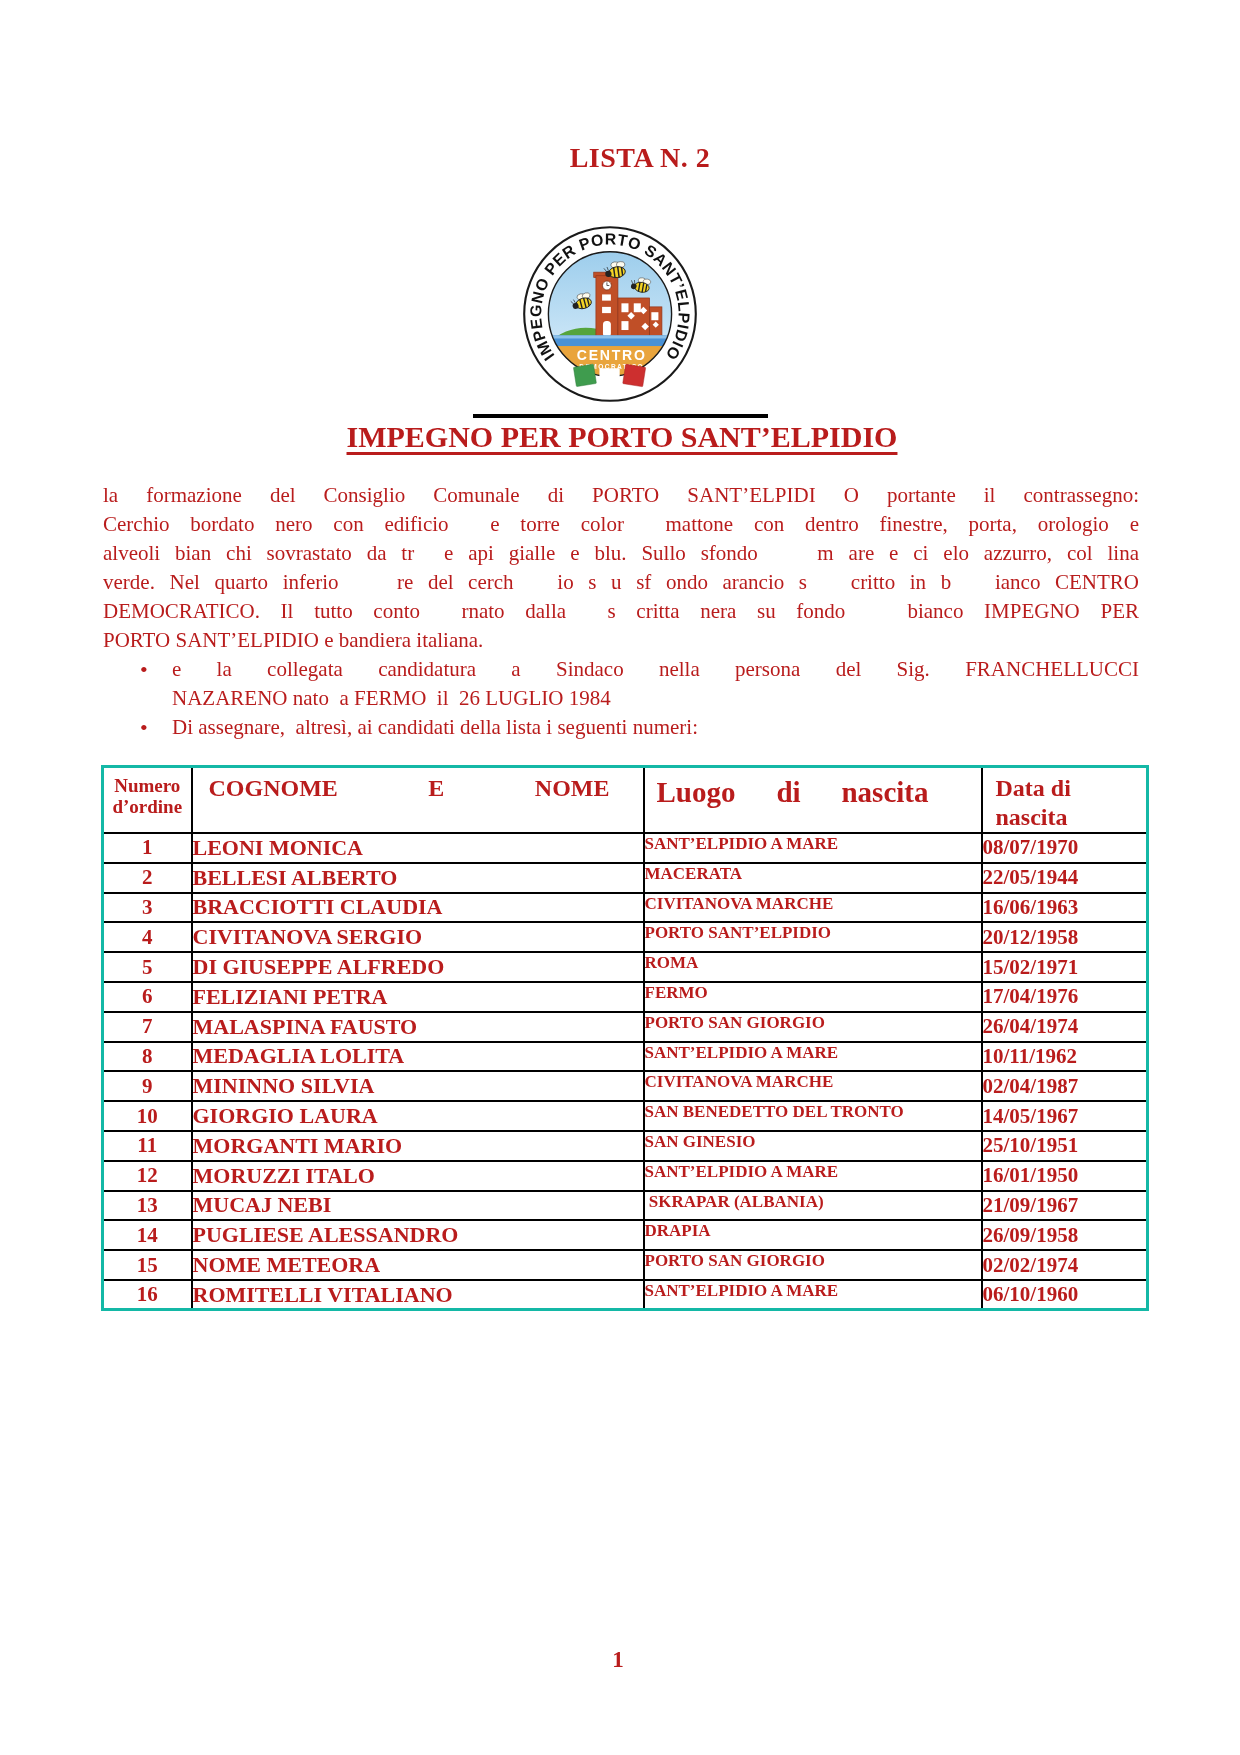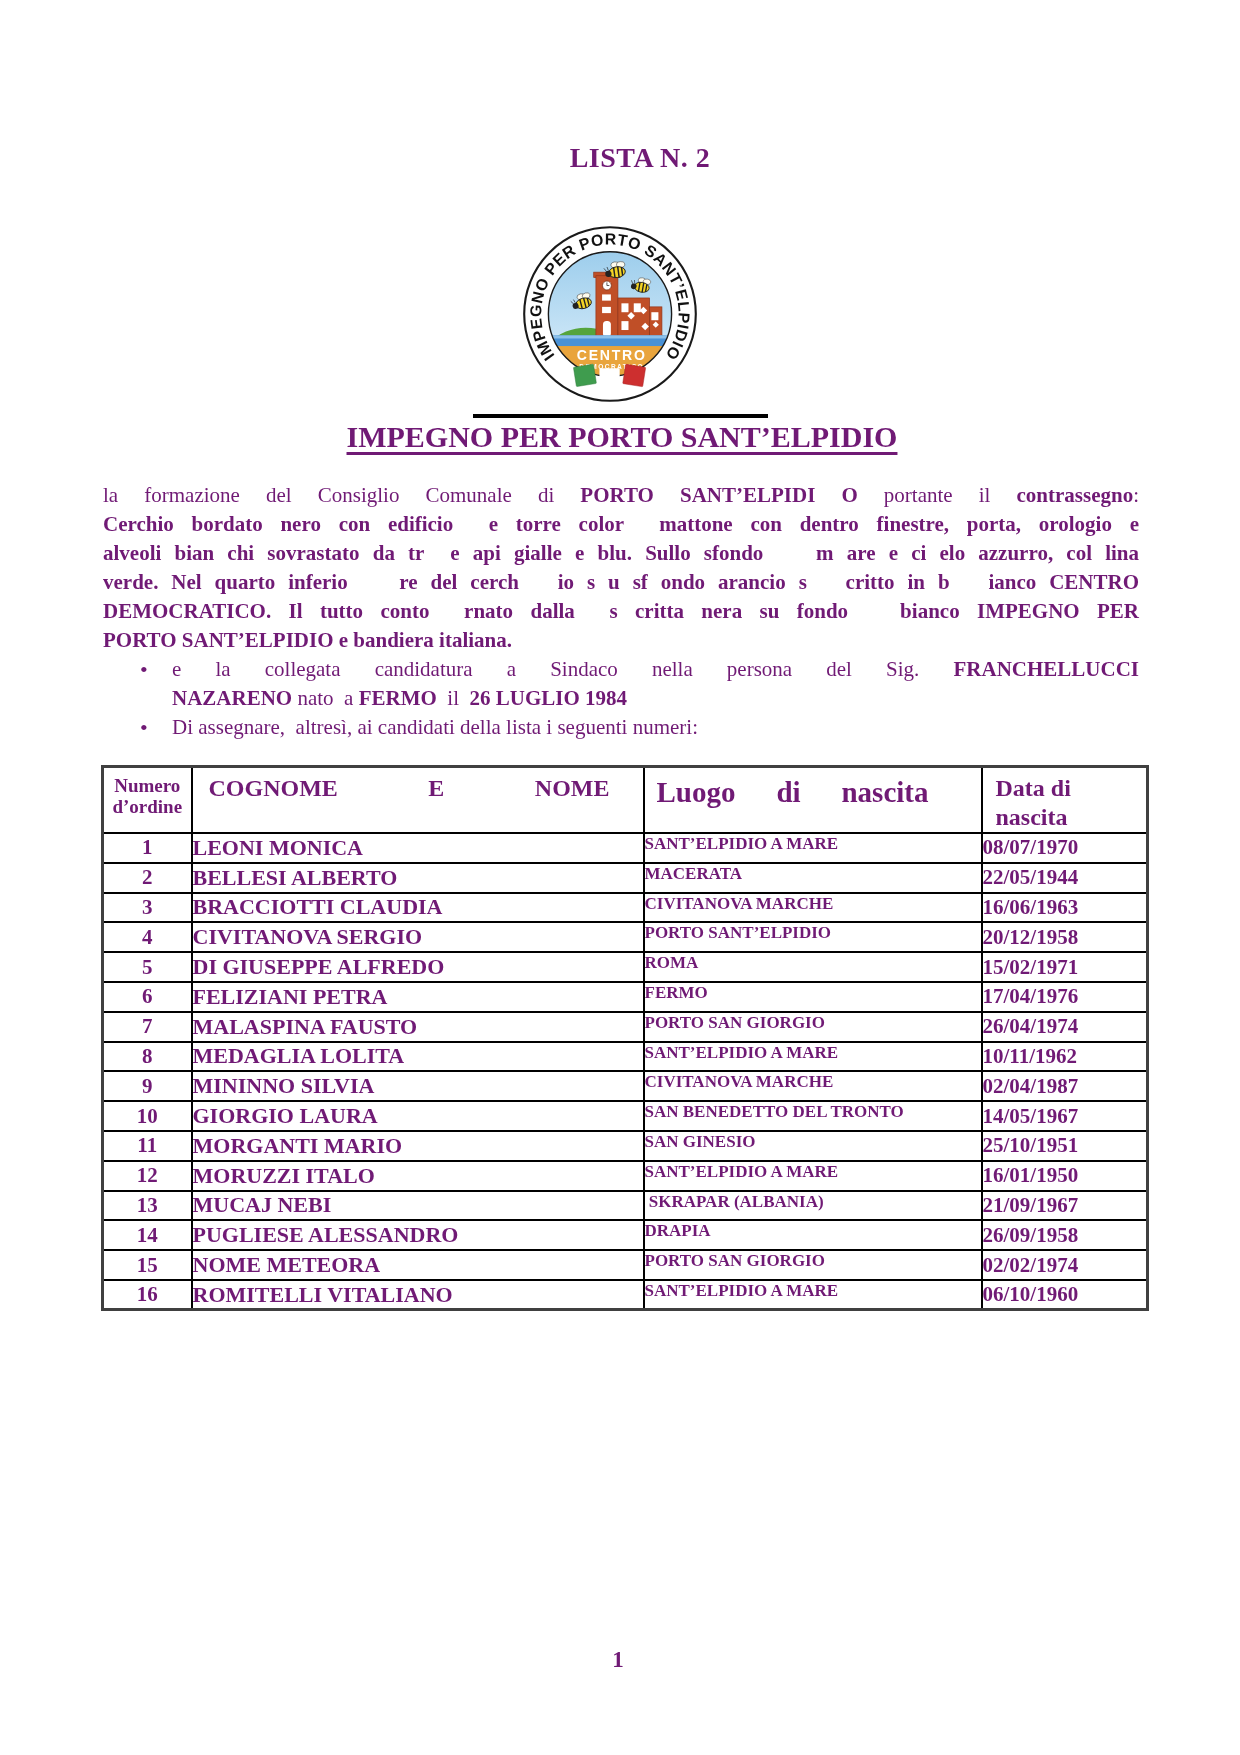--- a/index.html
+++ b/index.html
@@ -1,44 +1,44 @@
 <!DOCTYPE html>
 <html><head>
 <meta charset="utf-8">
 <style>
   html,body { margin:0; padding:0; background:#fff; }
   .page {
     position:relative; width:1240px; height:1755px; background:#ffffff;
-    font-family:"Liberation Serif", serif; color:#701a75; overflow:hidden;
+    font-family:"Liberation Serif", serif; color:#b91c1c; overflow:hidden;
   }
   .abs { position:absolute; }
 
   .list-title { top:142px; left:40px; width:1200px; text-align:center;
     font-size:28px; font-weight:bold; letter-spacing:0.5px; }
 
   .logo-box { top:225px; left:522px; width:176px; height:178px; }
 
   .sig-line { top:414px; left:473px; width:295px; height:4px; background:#000; }
 
   .heading { top:420px; left:2px; width:1240px; text-align:center;
     font-size:30px; font-weight:bold; }
   .heading .u { text-decoration:underline; text-decoration-thickness:2.5px; text-underline-offset:5px; }
 
   .intro { top:481px; left:103px; width:1036px; font-size:21px; line-height:29px; }
   .iline { min-height:29px; }
   .just { text-align:justify; text-align-last:justify; }
-  .b { font-weight:bold; }
+  .b { font-weight:normal; }
   .bullet { position:relative; padding-left:69px; }
   .bullet .dot { position:absolute; left:37px; top:0; }
   .bullet .dot::before { content:"\2022"; font-size:22px; }
   .cont { padding-left:69px; }
 
   .tbl-wrap { top:765px; left:101px; }
   table.cand { border-collapse:collapse; table-layout:fixed; width:1045px;
-    border:3px solid #404040; }
+    border:3px solid #14b8a6; }
   table.cand th, table.cand td { border:2px solid #000; padding:0; overflow:hidden; }
   thead tr { height:62px; }
   tbody tr { height:29.8px; }
   th { font-weight:bold; vertical-align:top; text-align:left; }
   .h1 { font-size:19px; line-height:21px; text-align:center; padding-top:7px; }
   .hrow2 { display:flex; justify-content:space-between; padding:7px 33px 0 16px; font-size:24px; font-weight:bold;align-items:center; }
   .hrow3 { display:flex; justify-content:space-between; padding:8px 52px 0 12px; font-size:29px; font-weight:bold; }
   .h4 { font-size:24px; line-height:29px; padding:6px 0 0 13px; }
   td.c-num  { text-align:center; font-weight:bold; font-size:21px; vertical-align:middle; }
   td.c-name { font-weight:bold; font-size:22px; padding-left:14px; vertical-align:middle; }

